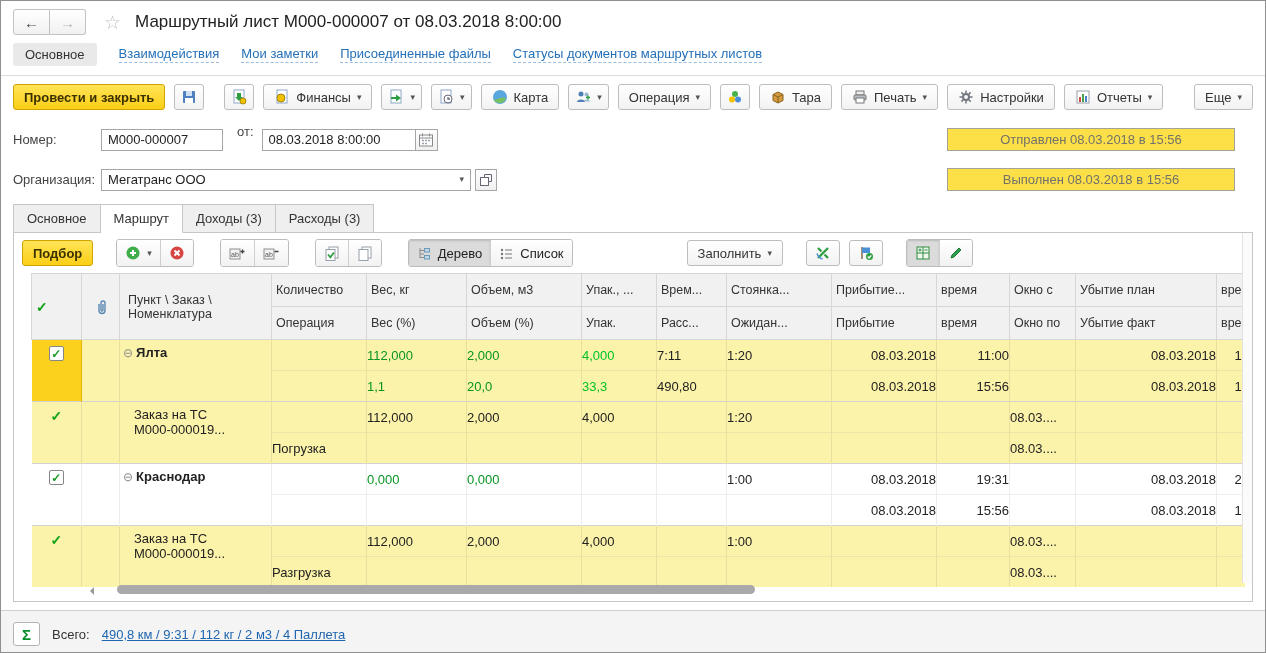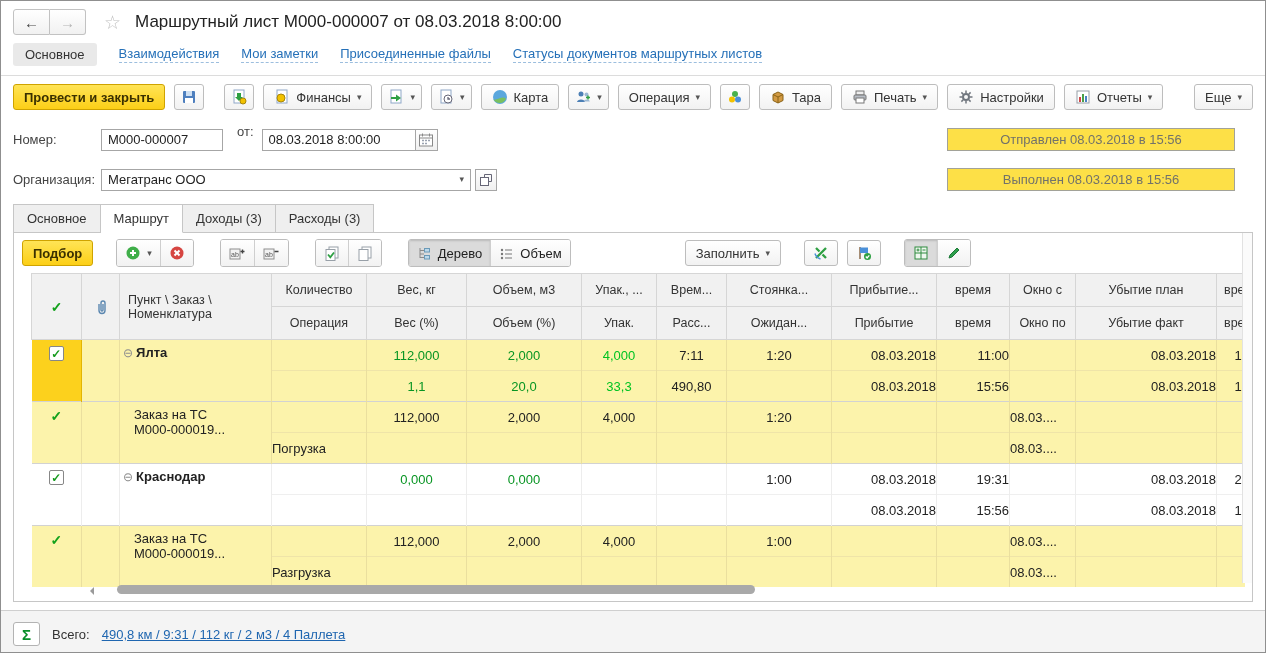--- a/index.html
+++ b/index.html
@@ -47,41 +47,41 @@
         display:inline-flex;align-items:center;gap:6px;padding:0 8px;}
   .tbtn.pressed{background:#dbdbdb;border-color:#a3a3a3;box-shadow:inset 0 1px 2px rgba(0,0,0,.15);}
   .grp{display:inline-flex;border:1px solid #bdbdbd;border-radius:3px;overflow:hidden;}
   .grp .tbtn{border:none;border-radius:0;}
   .grp .tbtn + .tbtn{border-left:1px solid #cfcfcf;}
   .gap14{width:5px;} .gap18{width:8px;}
   
   .tablewrap{margin-left:17px;width:1214px;overflow:hidden;}
   table.rt{border-collapse:collapse;table-layout:fixed;width:1236px;}
   .rt th{background:#f1f1f1;border:1px solid #d6d6d6;font-weight:normal;font-size:12.5px;color:#333;
-         height:30px;padding:1px 4px;text-align:center;overflow:hidden;white-space:nowrap;}
+         height:30px;padding:1px 4px;text-align:left;overflow:hidden;white-space:nowrap;}
   .rt th.c-punkt{text-align:left;padding-left:8px;white-space:normal;}
   .rt td{height:28px;padding:1px 0;font-size:13px;overflow:hidden;white-space:nowrap;vertical-align:middle;}
   tr.ry td{background:#fcf3ab;border-right:1px solid #eadf9e;}
   tr.rw td{background:#ffffff;border-right:1px solid #ededed;}
   tr.l1 td{border-top:1px solid #d2d2d2;}
   tr.ry.l2 td{border-top:1px solid #efe4a8;}
   tr.rw.l2 td{border-top:1px solid #efefef;}
   td.cur{background:#fcd11d !important;border-right:1px solid #e3b501 !important;}
   td.namecell{vertical-align:top;padding-top:5px;white-space:normal;line-height:15px;}
   .collapse{color:#8f8f8f;font-size:12px;margin:0 3px 0 3px;}
   .gname{font-weight:bold;color:#222;}
   .oname{padding-left:14px;color:#222;}
   .cb{display:inline-block;width:15px;height:15px;box-sizing:border-box;border:1px solid #878787;background:#fff;
       border-radius:2px;text-align:center;line-height:13px;}
   .cbm{color:#169a1d;font-weight:bold;font-size:12px;}
   .gcheck{color:#12a11b;font-weight:bold;font-size:14px;}
   td.ccell{text-align:center;vertical-align:top;padding-top:6px;}
   .g{color:#089523;} .gb{color:#00c322;}
   .d0{text-align:left;padding-left:10px;}
-  .d1,.d2,.d3,.d4,.d5{text-align:center;padding-right:12px;}
+  .d1,.d2,.d3,.d4,.d5{text-align:left;padding-right:12px;}
   .d6{text-align:right;padding-right:16px;}
   .d7{text-align:right;padding-right:18px;}
   .d8{text-align:left;padding-left:8px;}
   .d9{text-align:right;padding-right:25px;}
   .d10{text-align:right;padding-right:9px;}
   
   .hscroll{position:absolute;left:8px;right:14px;bottom:5px;height:12px;}
   .harrow{position:absolute;left:68px;top:3px;width:0;height:0;border:4px solid transparent;border-right-color:#9a9a9a;border-left:none;}
   .hthumb{position:absolute;left:95px;top:1px;width:638px;height:9px;background:#a9a9a9;border-radius:5px;}
   .vstrip{position:absolute;top:0;right:0;bottom:18px;width:9px;border-left:1px solid #e2e2e2;background:#fbfbfb;}
@@ -335,21 +335,21 @@
             </svg>
           <span>Дерево</span>
         </div>
         <div class="tbtn">
           <svg width="15" height="15">
               <circle cx="3" cy="4" r="1.2" fill="#777"></circle>
               <circle cx="3" cy="8" r="1.2" fill="#777"></circle>
               <circle cx="3" cy="12" r="1.2" fill="#777"></circle>
               <path d="M6 4h7M6 8h7M6 12h7" stroke="#777"></path>
             </svg>
-          <span>Объем</span>
+          <span>Список</span>
         </div>
       </div>
       <div style="width:96px"></div>
       <div class="btn" style="height:26px">
         <span>Заполнить</span>
         <span class="caret">▾</span>
       </div>
       <div class="gap14"></div>
       <div class="tbtn">
         <svg width="16" height="16">

